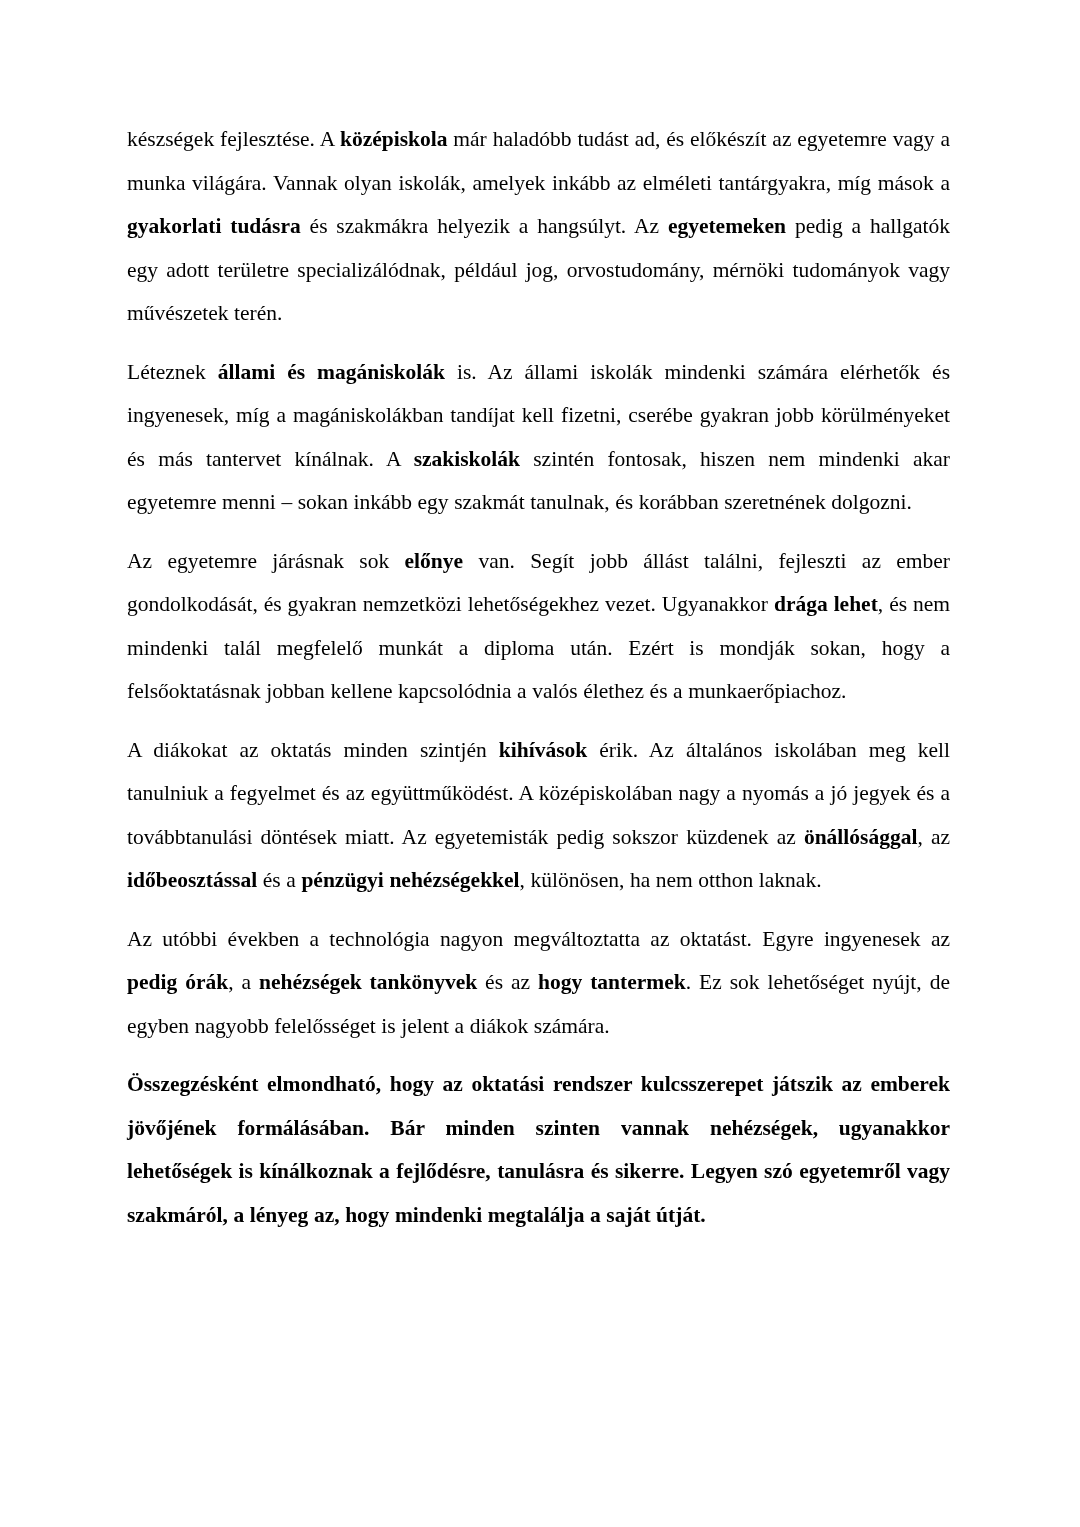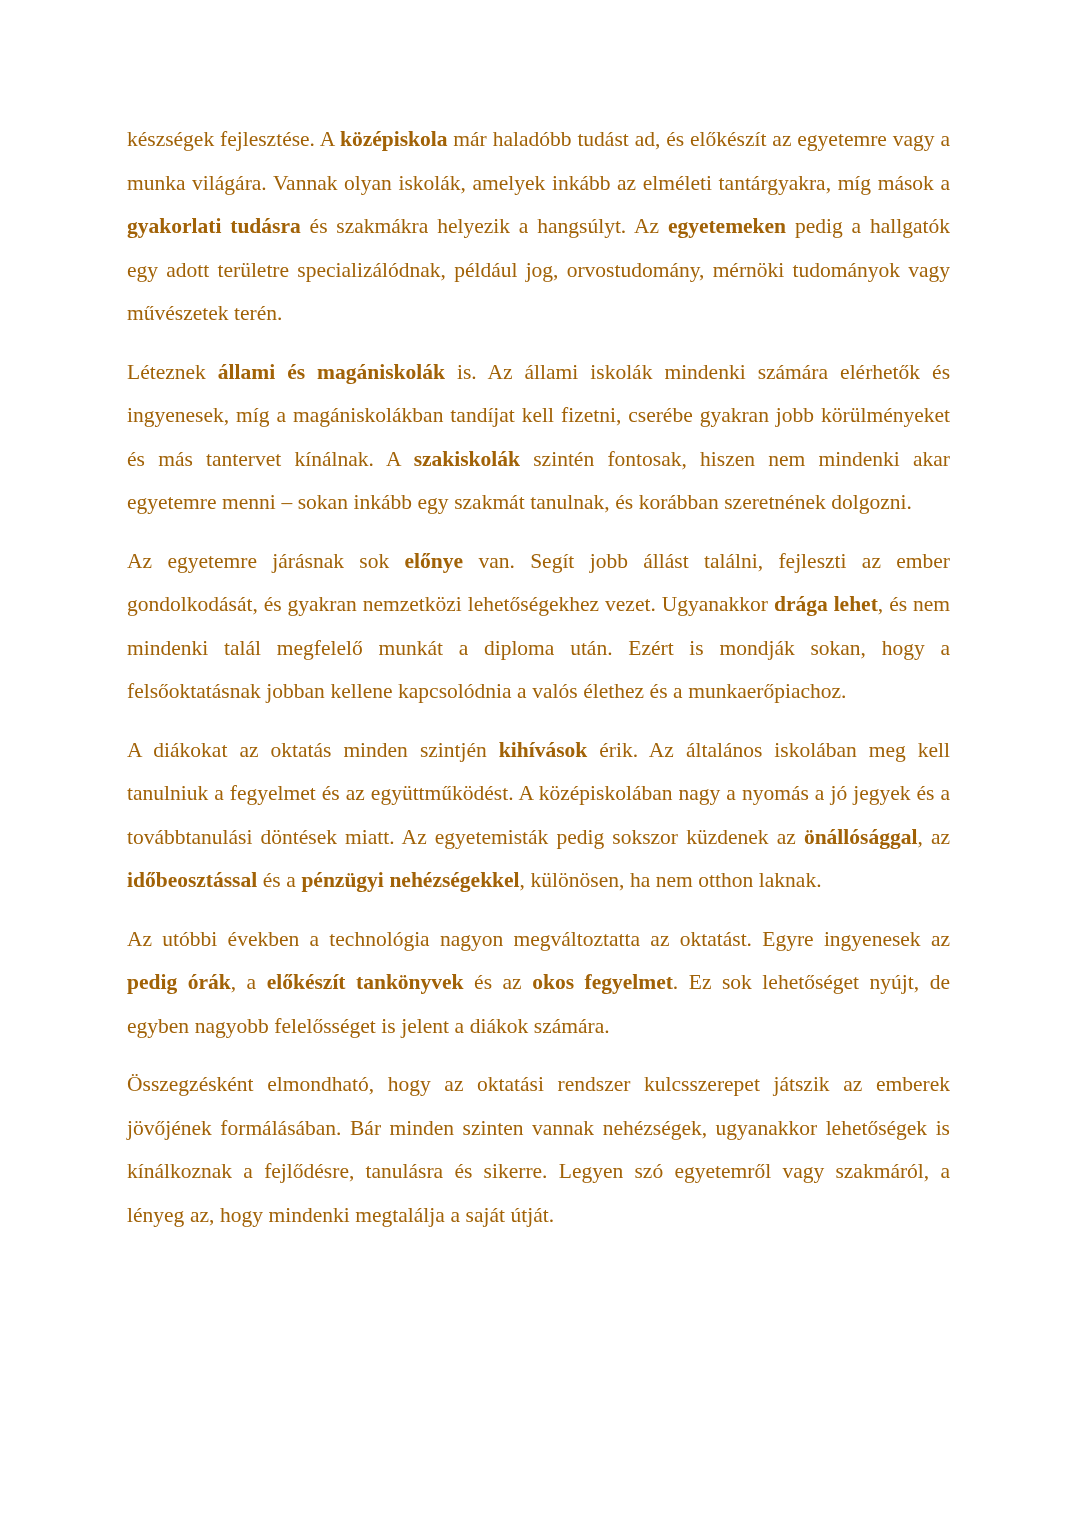--- a/index.html
+++ b/index.html
@@ -24,45 +24,46 @@
   .doc-body {
     position: absolute;
     left: 127px;
     top: 118px;
     width: 823px;
   }
   .para {
     margin: 0 0 15px 0;
     font-size: 21.5px;
     line-height: 43.5px;
-    color: #a16207;
+    color: #000000;
     text-align: justify;
     text-justify: inter-word;
     hyphens: none;
     -webkit-hyphens: none;
     word-spacing: 0.2px;
   }
   .para:last-child {
     margin-bottom: 0;
+    font-weight: bold;
   }
   .para b,
   .para strong {
     font-weight: bold;
   }
   
   .para {
     text-align-last: left;
   }
 </style>
 </head>
 <body>
 
 <div class="page">
   <div class="doc-body" id="doc-body">
 
   <p class="para"><span>készségek fejlesztése. A </span><b>középiskola</b><span> már haladóbb tudást ad, és előkészít az egyetemre vagy a munka világára. Vannak olyan iskolák, amelyek inkább az elméleti tantárgyakra, míg mások a </span><b>gyakorlati tudásra</b><span> és szakmákra helyezik a hangsúlyt. Az </span><b>egyetemeken</b><span> pedig a hallgatók egy adott területre specializálódnak, például jog, orvostudomány, mérnöki tudományok vagy művészetek terén.</span></p>
       <p class="para"><span>Léteznek </span><b>állami és magániskolák</b><span> is. Az állami iskolák mindenki számára elérhetők és ingyenesek, míg a magániskolákban tandíjat kell fizetni, cserébe gyakran jobb körülményeket és más tantervet kínálnak. A </span><b>szakiskolák</b><span> szintén fontosak, hiszen nem mindenki akar egyetemre menni – sokan inkább egy szakmát tanulnak, és korábban szeretnének dolgozni.</span></p>
       <p class="para"><span>Az egyetemre járásnak sok </span><b>előnye</b><span> van. Segít jobb állást találni, fejleszti az ember gondolkodását, és gyakran nemzetközi lehetőségekhez vezet. Ugyanakkor </span><b>drága lehet</b><span>, és nem mindenki talál megfelelő munkát a diploma után. Ezért is mondják sokan, hogy a felsőoktatásnak jobban kellene kapcsolódnia a valós élethez és a munkaerőpiachoz.</span></p>
       <p class="para"><span>A diákokat az oktatás minden szintjén </span><b>kihívások</b><span> érik. Az általános iskolában meg kell tanulniuk a fegyelmet és az együttműködést. A középiskolában nagy a nyomás a jó jegyek és a továbbtanulási döntések miatt. Az egyetemisták pedig sokszor küzdenek az </span><b>önállósággal</b><span>, az </span><b>időbeosztással</b><span> és a </span><b>pénzügyi nehézségekkel</b><span>, különösen, ha nem otthon laknak.</span></p>
-      <p class="para"><span>Az utóbbi években a technológia nagyon megváltoztatta az oktatást. Egyre ingyenesek az </span><b>pedig órák</b><span>, a </span><b>előkészít tankönyvek</b><span> és az </span><b>okos fegyelmet</b><span>. Ez sok lehetőséget nyújt, de egyben nagyobb felelősséget is jelent a diákok számára.</span></p>
+      <p class="para"><span>Az utóbbi években a technológia nagyon megváltoztatta az oktatást. Egyre ingyenesek az </span><b>pedig órák</b><span>, a </span><b>nehézségek tankönyvek</b><span> és az </span><b>hogy tantermek</b><span>. Ez sok lehetőséget nyújt, de egyben nagyobb felelősséget is jelent a diákok számára.</span></p>
       <p class="para"><span>Összegzésként elmondható, hogy az oktatási rendszer kulcsszerepet játszik az emberek jövőjének formálásában. Bár minden szinten vannak nehézségek, ugyanakkor lehetőségek is kínálkoznak a fejlődésre, tanulásra és sikerre. Legyen szó egyetemről vagy szakmáról, a lényeg az, hogy mindenki megtalálja a saját útját.</span></p>
     </div>
 </div>
 
 </body></html>

